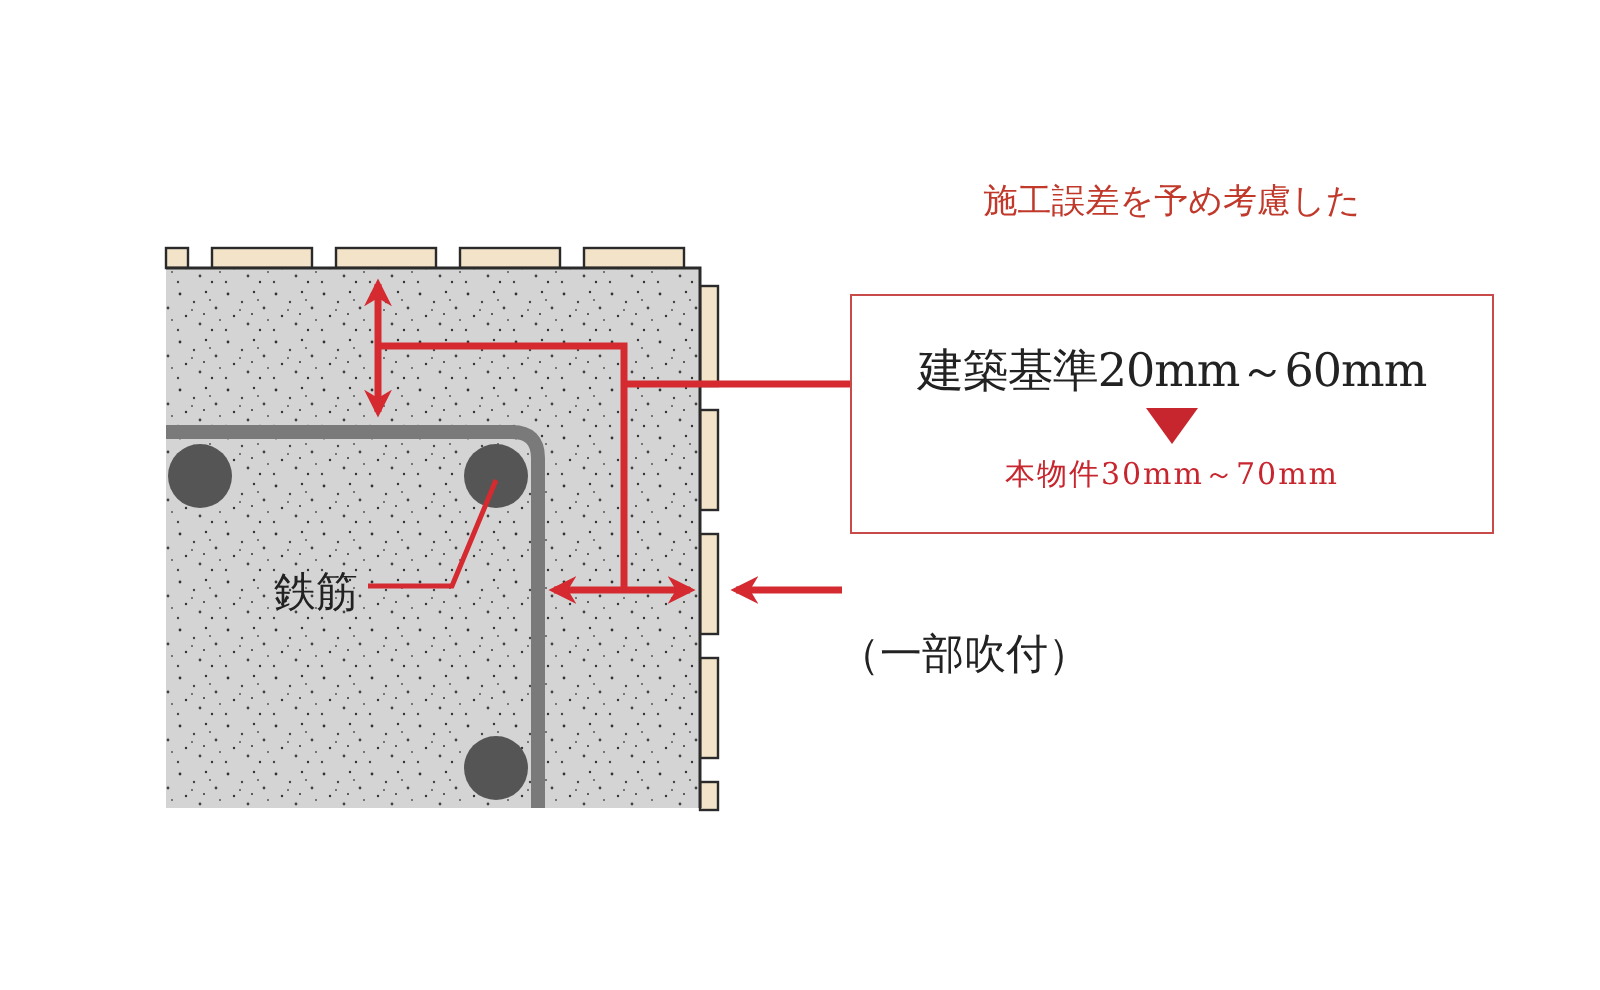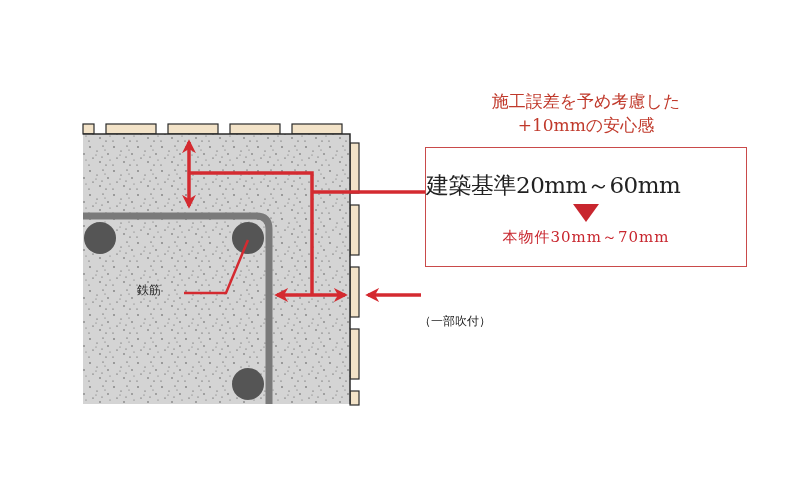--- a/index.html
+++ b/index.html
@@ -3,29 +3,29 @@
 <meta charset="utf-8">
 <style>
   html, body { margin: 0; padding: 0; background: #ffffff; }
   body { width: 800px; height: 495px; position: relative; overflow: hidden;
          font-family: "DejaVu Serif", "Liberation Serif", serif; }
   #stage { position: absolute; left: 16px; top: 0; width: 800px; height: 495px; }
   .note { position: absolute; left: 420px; width: 300px; text-align: center;
           color: #c0392b; font-size: 17px; line-height: 24px; }
   .callout { position: absolute; left: 409px; top: 147px; width: 322px; height: 120px;
              border: 1.5px solid #c94a4a; box-sizing: border-box; background: #fff; }
-  .std { position: absolute; left: 0; right: 0; top: 22px; 
+  .std { position: absolute; left: 0; right: 0; top: 22px; text-align: center;
          font-size: 23px; color: #222; letter-spacing: -0.5px; }
   .tri { position: absolute; left: 50%; top: 56px; margin-left: -13px; width: 0; height: 0;
          border-left: 13px solid transparent; border-right: 13px solid transparent;
          border-top: 18px solid #c8262e; }
   .proj { position: absolute; left: 0; right: 0; top: 80px; text-align: center;
           font-size: 15px; color: #c8262e; letter-spacing: 1px; }
   .lbl { position: absolute; font-family: "DejaVu Sans", "Liberation Sans", sans-serif;
-         font-size: 12px; color: #222; text-align: center; }
+         font-size: 21px; color: #222; text-align: center; }
 </style>
 </head>
 <body>
 
 <div id="stage">
   <svg width="800" height="495" viewBox="0 0 800 495" xmlns="http://www.w3.org/2000/svg">
     <defs>
       <pattern id="speckle" width="24" height="24" patternUnits="userSpaceOnUse">
         <rect width="24" height="24" fill="#d4d4d4"></rect>
         <circle cx="2" cy="3" r="0.7" fill="#333"></circle>
@@ -75,21 +75,20 @@
       <line x1="173" y1="142" x2="173" y2="206" marker-start="url(#ah)" marker-end="url(#ah)"></line>
       <polyline points="173,173 296,173 296,295"></polyline>
       <line x1="296" y1="192" x2="409" y2="192"></line>
       <line x1="261" y1="295" x2="329" y2="295" marker-start="url(#ah)" marker-end="url(#ah)"></line>
       <line x1="405" y1="295" x2="352" y2="295" marker-end="url(#ah)"></line>
       <polyline points="168,293 210,293 232,240" stroke-width="2.5"></polyline>
     </g>
   </svg>
 
   <div class="note" style="top:89px;">施工誤差を予め考慮した</div>
-  <div class="note" style="top:113px;">+10mmの安心感</div>
 
   <div class="callout">
     <div class="std">建築基準20mm～60mm</div>
     <div class="tri"></div>
     <div class="proj">本物件30mm～70mm</div>
   </div>
 
   <div class="lbl" style="left:121px; top:282px;">鉄筋</div>
   <div class="lbl" style="left:403px; top:313px;">（一部吹付）</div>
 </div>

